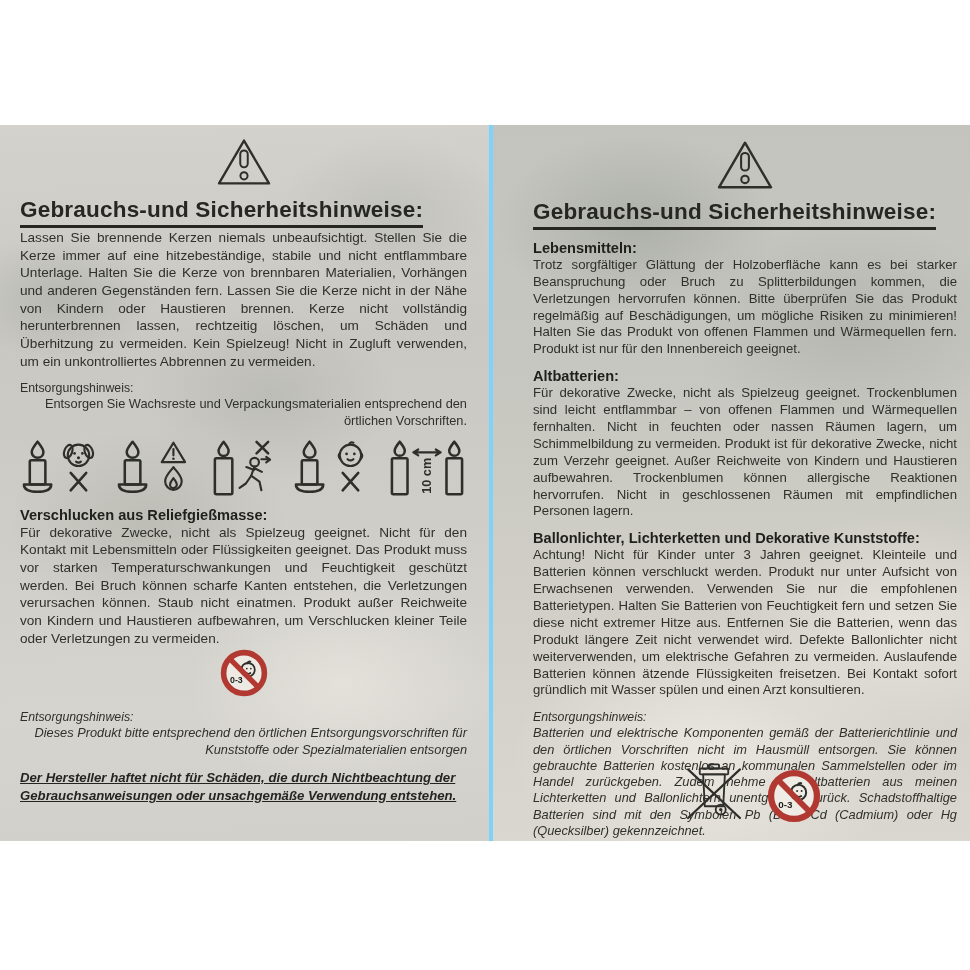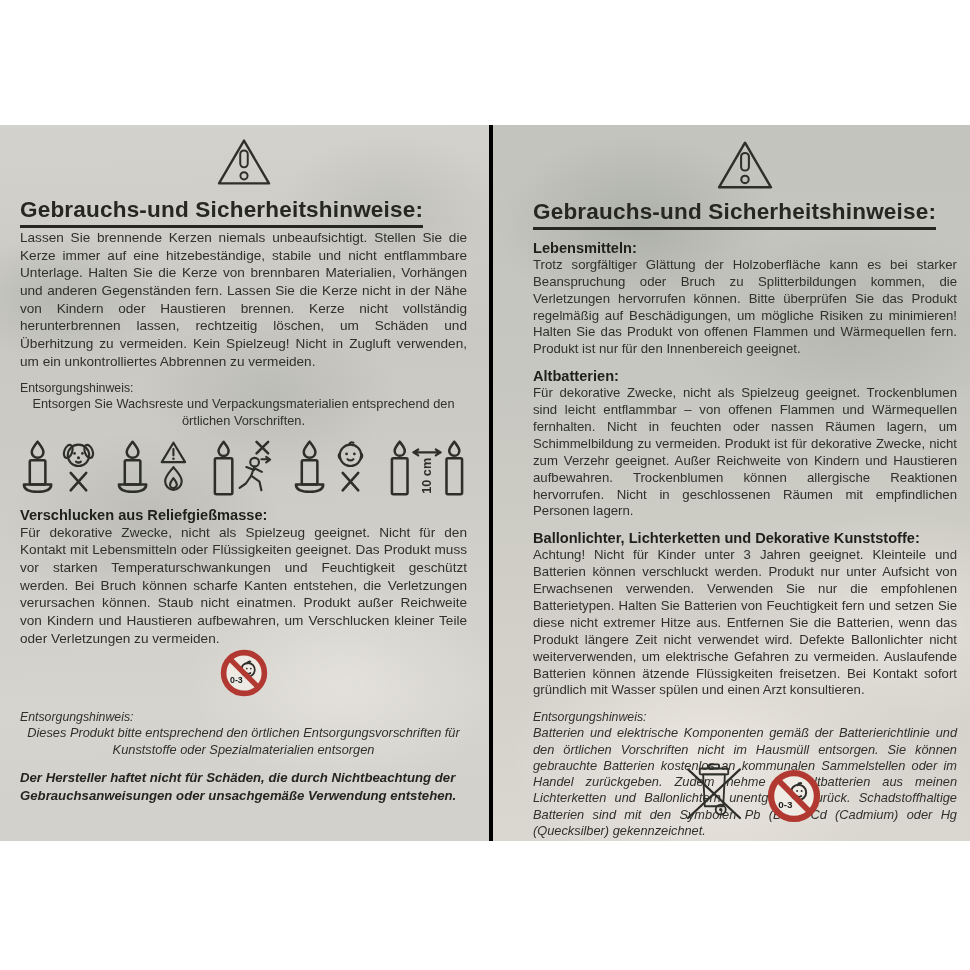--- a/index.html
+++ b/index.html
@@ -1,18 +1,18 @@
 <!DOCTYPE html>
 <html><head>
 <meta charset="utf-8">
 <style>
   html,body{margin:0;padding:0;background:#ffffff;}
   .canvas{position:relative;width:970px;height:970px;background:#ffffff;overflow:hidden;
           font-family:"Liberation Sans",sans-serif;}
-  .photo{position:absolute;left:0;top:125px;width:970px;height:716px;background:#000000;}
+  .photo{position:absolute;left:0;top:125px;width:970px;height:716px;background:#7dd3fc;}
   .sheet{position:absolute;top:0;height:716px;box-sizing:border-box;color:#2e2e2a;overflow:hidden;}
   .sheet-left{left:0;width:489px;padding:12px 22px 0 20px;
     background:
       radial-gradient(140px 90px at 12% 24%, rgba(104,110,100,.20), transparent 70%),
       radial-gradient(180px 120px at 55% 38%, rgba(104,110,100,.14), transparent 70%),
       radial-gradient(200px 140px at 30% 56%, rgba(100,106,96,.16), transparent 70%),
       radial-gradient(160px 110px at 80% 12%, rgba(100,106,96,.12), transparent 70%),
       radial-gradient(220px 160px at 70% 78%, rgba(238,236,229,.55), transparent 70%),
       linear-gradient(178deg,#d3d2cd 0%,#c9c8c3 30%,#cecdc7 55%,#d6d4ce 80%,#d2d0ca 100%);}
   .sheet-right{left:493px;width:477px;padding:14px 13px 0 40px;
@@ -23,26 +23,26 @@
       radial-gradient(220px 150px at 85% 70%, rgba(246,242,235,.55), transparent 75%),
       linear-gradient(180deg,#c2c4bd 0%,#c6c7c0 35%,#d0cec7 65%,#dad7d0 100%);}
   .tri-wrap{text-align:center;height:52px;}
   .title{display:inline-block;margin:8px 0 0;font-size:22.5px;font-weight:bold;color:#262623;
          letter-spacing:.2px;border-bottom:3px solid #262623;padding-bottom:2px;white-space:nowrap;line-height:1.15;}
   .h-sec{margin:10px 0 1px;font-size:14.6px;font-weight:bold;color:#1f1f1c;}
   .h-sec.nowrap{white-space:nowrap;}
   .body-txt{margin:1px 0 0;font-size:13.6px;line-height:1.3;text-align:justify;color:#30302c;}
   .sheet-right .body-txt{font-size:13.2px;line-height:1.28;}
   .note-h{margin:11px 0 0;font-size:12.3px;font-weight:normal;color:#30302c;}
-  .note-b{margin:1px 0 0;font-size:12.8px;line-height:1.27;text-align:center;color:#30302c;}
+  .note-b{margin:1px 0 0;font-size:12.8px;line-height:1.27;text-align:right;color:#30302c;}
   .italic{font-style:italic;}
   .note-b.just{text-align:justify;}
   .picto-row{display:flex;justify-content:space-between;align-items:flex-end;margin:10px 2px 6px;}
   .sign-wrap{text-align:center;margin-top:2px;height:50px;}
-  .disclaimer{margin:11px 0 0;font-size:13.2px;font-weight:bold;font-style:italic;line-height:1.35;color:#242421;}
+  .disclaimer{margin:11px 0 0;font-size:13.2px;font-weight:bold;font-style:italic;line-height:1.35;color:#242421;text-decoration:underline;}
   .right-icons{position:absolute;left:190px;bottom:18px;display:flex;align-items:flex-end;gap:22px;}
   svg{display:inline-block;vertical-align:bottom;}
   .stroke{fill:none;stroke:#2e2e2a;stroke-width:2.6;stroke-linecap:round;stroke-linejoin:round;}
   .thin{stroke-width:2.2;}
   .dot{fill:#2e2e2a;stroke:none;}
 </style>
 </head>
 <body>
 
 <div class="canvas">

